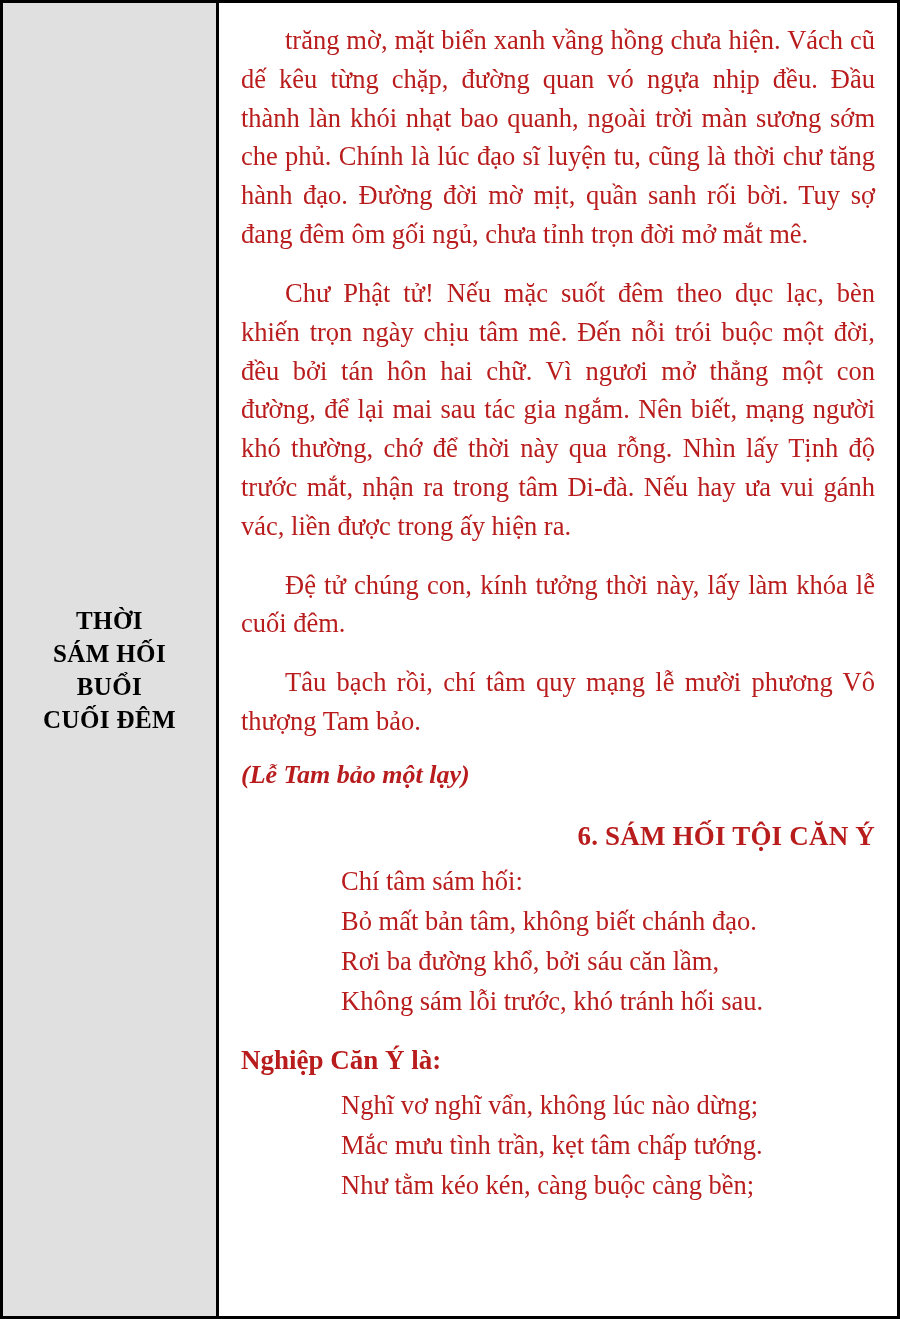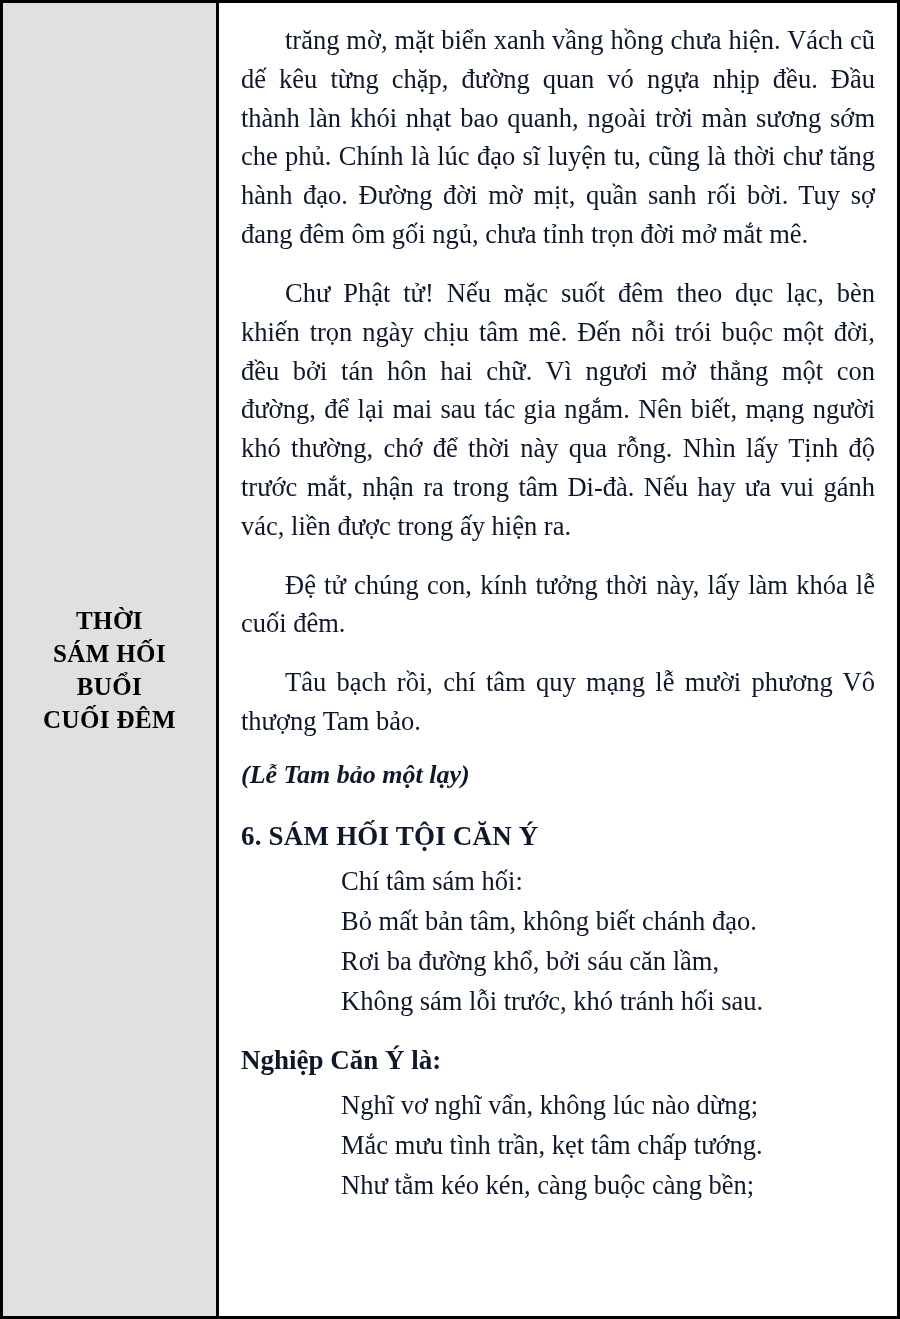--- a/index.html
+++ b/index.html
@@ -38,21 +38,21 @@
     text-align: center;
     color: #000000;
     letter-spacing: 0.4px;
     white-space: pre-line;
     margin-top: 20px;
   }
   .content {
     flex: 1;
     box-sizing: border-box;
     padding: 18px 22px 15px 22px;
-    color: #0f172a;
+    color: #b91c1c;
   }
   p.body-par {
     margin: 0 0 0 0;
     font-size: 26.5px;
     line-height: 1.465;
     text-align: justify;
     text-justify: inter-word;
     text-indent: 44px;
     hyphens: none;
   }
@@ -66,20 +66,21 @@
     font-weight: bold;
     text-align: left;
     line-height: 1.4;
   }
   h2.section-heading {
     margin: 26px 0 4px 0;
     font-size: 27px;
     font-weight: bold;
     line-height: 1.3;
     letter-spacing: 0.2px;
+    text-align: right;
   }
   h3.sub-heading {
     margin: 22px 0 2px 0;
     font-size: 27px;
     font-weight: bold;
     line-height: 1.3;
   }
   .verse {
     margin: 8px;
     padding: 0 0 0 92px;

